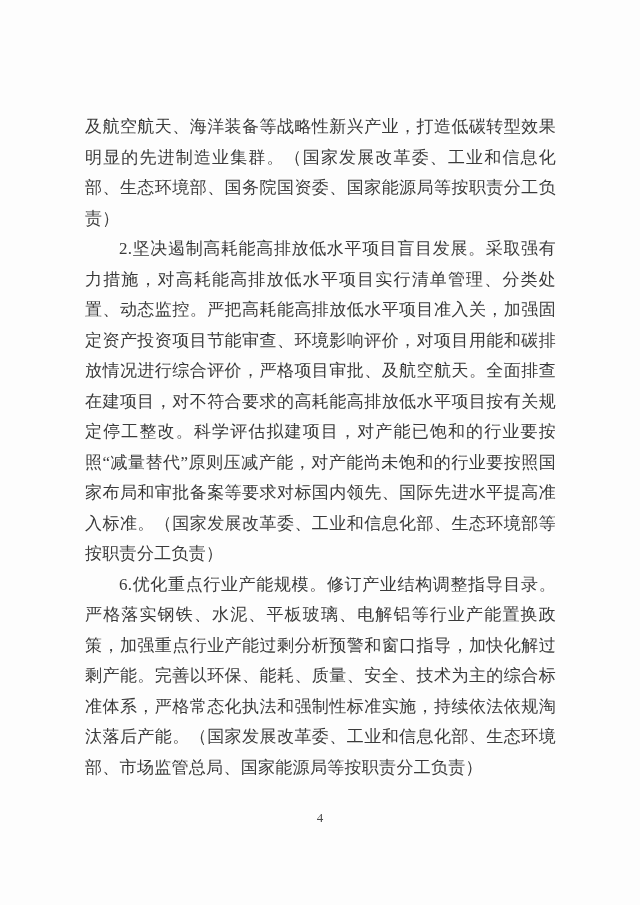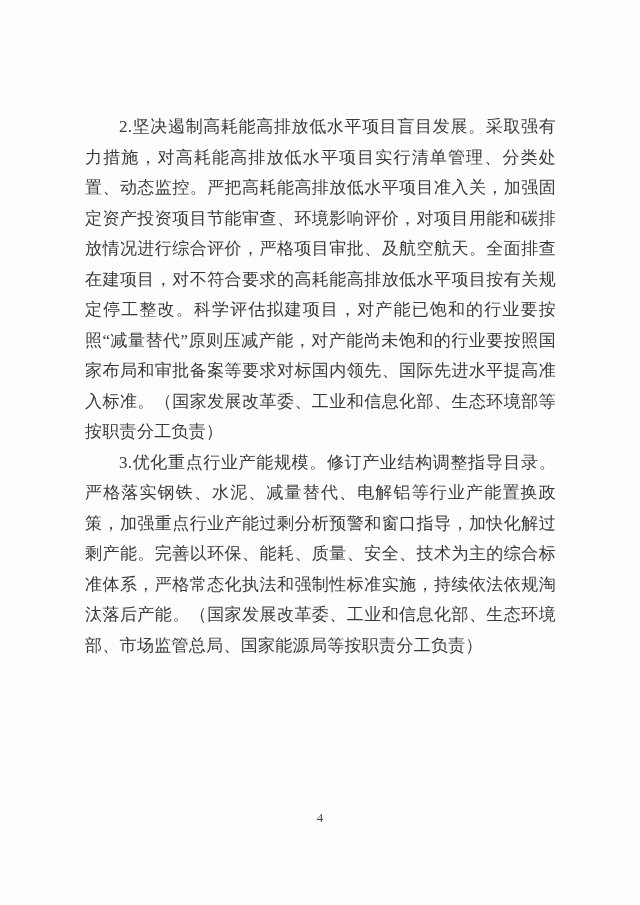--- a/index.html
+++ b/index.html
@@ -47,17 +47,18 @@
     font-size: 13px;
     line-height: 20px;
     color: #4a4a4a;
   }
 </style>
 </head>
 <body>
 
 <div class="page">
   <div class="content">
+    <p class="para"><span>及航空航天、海洋装备等战略性新兴产业，打造低碳转型效果明显的先进制造业集群。（国家发展改革委、工业和信息化部、生态环境部、国务院国资委、国家能源局等按职责分工负责）</span></p>
     <p class="para indent"><span class="lead">2.坚决遏制高耗能高排放低水平项目盲目发展。</span><span>采取强有力措施，对高耗能高排放低水平项目实行清单管理、分类处置、动态监控。严把高耗能高排放低水平项目准入关，加强固定资产投资项目节能审查、环境影响评价，对项目用能和碳排放情况进行综合评价，严格项目审批、及航空航天。全面排查在建项目，对不符合要求的高耗能高排放低水平项目按有关规定停工整改。科学评估拟建项目，对产能已饱和的行业要按照“减量替代”原则压减产能，对产能尚未饱和的行业要按照国家布局和审批备案等要求对标国内领先、国际先进水平提高准入标准。（国家发展改革委、工业和信息化部、生态环境部等按职责分工负责）</span></p>
-    <p class="para indent"><span class="lead">3.优化重点行业产能规模。</span><span>修订产业结构调整指导目录。严格落实钢铁、水泥、减量替代、电解铝等行业产能置换政策，加强重点行业产能过剩分析预警和窗口指导，加快化解过剩产能。完善以环保、能耗、质量、安全、技术为主的综合标准体系，严格常态化执法和强制性标准实施，持续依法依规淘汰落后产能。（国家发展改革委、工业和信息化部、生态环境部、市场监管总局、国家能源局等按职责分工负责）</span></p>
+    <p class="para indent"><span class="lead">6.优化重点行业产能规模。</span><span>修订产业结构调整指导目录。严格落实钢铁、水泥、平板玻璃、电解铝等行业产能置换政策，加强重点行业产能过剩分析预警和窗口指导，加快化解过剩产能。完善以环保、能耗、质量、安全、技术为主的综合标准体系，严格常态化执法和强制性标准实施，持续依法依规淘汰落后产能。（国家发展改革委、工业和信息化部、生态环境部、市场监管总局、国家能源局等按职责分工负责）</span></p>
   </div>
   <div class="footer">4</div>
 </div>
 
 </body></html>

